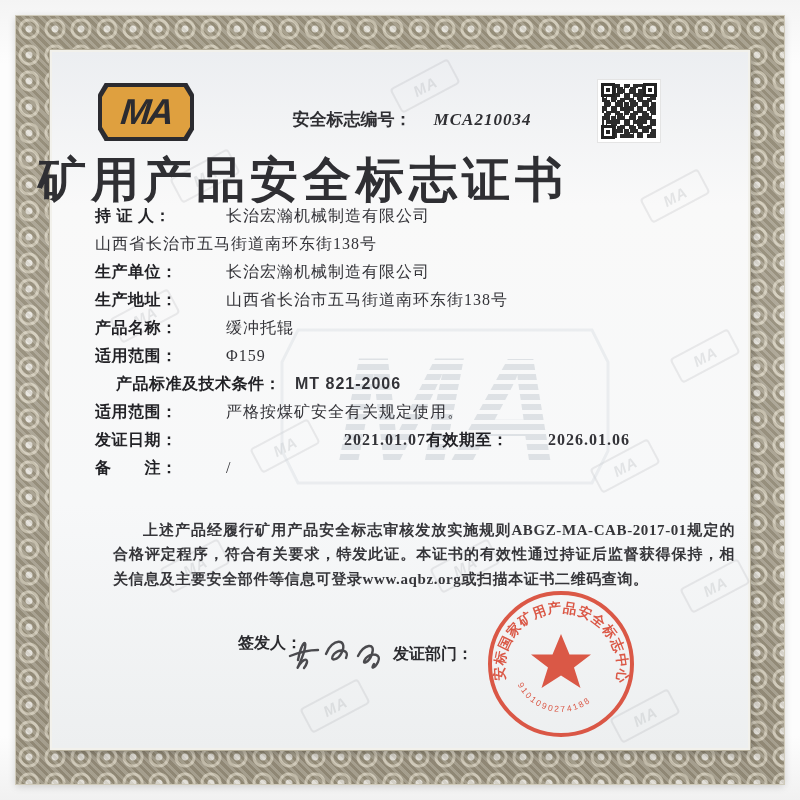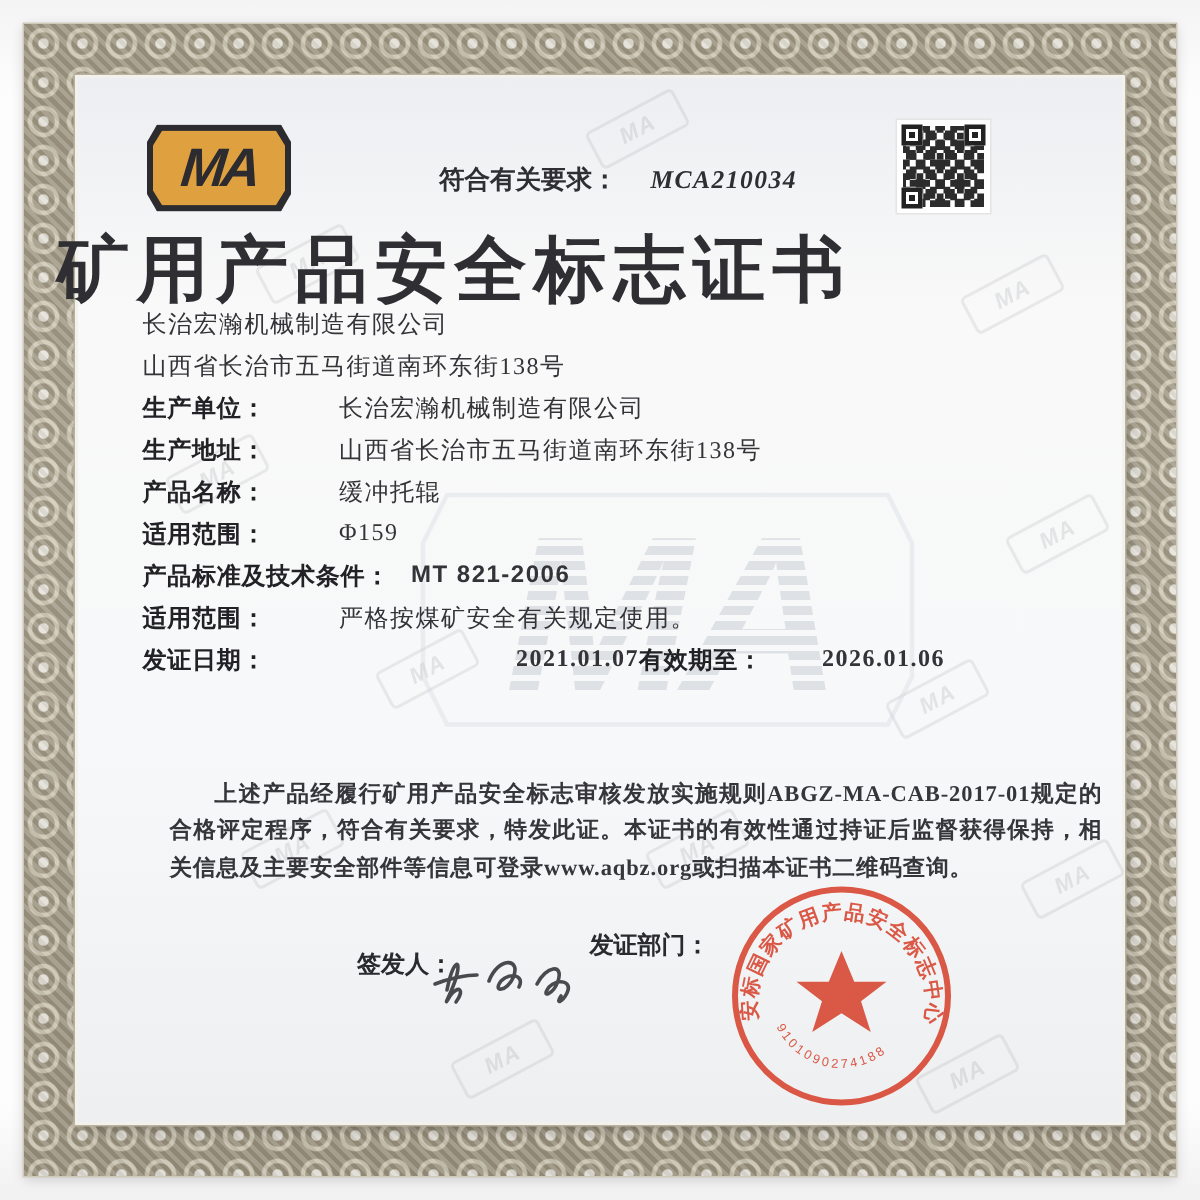--- a/index.html
+++ b/index.html
@@ -52,34 +52,34 @@
   .qr .finder{position:absolute;width:14px;height:14px;border:3px solid #222;background:#fff;box-sizing:border-box;}
   .qr .finder::after{content:"";position:absolute;inset:2px;background:#222;}
   .qr .f-tl{left:3px;top:3px;} .qr .f-tr{right:3px;top:3px;} .qr .f-bl{left:3px;bottom:3px;}
   .title{position:absolute;left:0;right:0;top:96px;text-align:left;transform:translateX(-14px);
     font-size:48px;font-weight:800;letter-spacing:5px;color:#2f2f33;
     font-family:"Liberation Sans",sans-serif;}
   
   .rows{position:absolute;left:43px;top:150px;width:620px;}
   .row{height:28px;display:flex;align-items:center;font-size:16px;}
   .row .lbl{font-weight:bold;color:#222226;min-width:131px;letter-spacing:.5px;}
-  .row.wide .lbl{min-width:0;margin-right:14px;}
+  .row.wide .lbl{min-width:0;margin-right:14px;margin-left:21px;}
   .row .val{font-family:"Liberation Serif",serif;color:#333338;letter-spacing:1px;}
   .row .val2-lbl{font-weight:bold;color:#222226;min-width:96px;margin-left:0;}
   .row .sp{width:200px;display:inline-block;text-align:right;}
   .row .datev{font-family:"Liberation Serif",serif;font-weight:bold;color:#333338;letter-spacing:1px;}
   
   .statement{position:absolute;left:43px;top:466px;width:622px;
     font-family:"Liberation Serif",serif;font-size:15px;line-height:1.62;
     text-align:justify;text-indent:2em;color:#36363a;font-weight:700;letter-spacing:.6px;margin-left:18px;}
   
   .shield{position:absolute;left:56px;top:572px;filter:drop-shadow(1px 2px 2px rgba(0,0,0,.25));}
   .signer{position:absolute;left:186px;top:581px;font-size:16px;font-weight:bold;color:#2a2a2e;}
   .signature{position:absolute;left:230px;top:578px;}
-  .issuer{position:absolute;left:341px;top:568px;font-size:16px;font-weight:bold;color:#2a2a2e;}
+  .issuer{position:absolute;left:341px;top:592px;font-size:16px;font-weight:bold;color:#2a2a2e;}
   .seal{position:absolute;left:433px;top:536px;opacity:.92;}
 </style>
 </head>
 <body>
 
 <div class="frame"></div>
 
 <div class="panel">
 
   <div class="wm-stamp" style="left:120px;top:110px">MA</div>
@@ -107,34 +107,35 @@
     </svg>
   </div>
 
   <div class="ma-logo">
     <div class="inner">
       <span class="letters">MA</span>
     </div>
   </div>
 
   <div class="certno">
-    <span>符合有关要求：</span><span class="val">MCA210034</span>
+    <span>安全标志编号：</span><span class="val">MCA210034</span>
   </div>
 
   <div class="qr">
     <div class="mods"></div>
     <div class="finder f-tl"></div>
     <div class="finder f-tr"></div>
     <div class="finder f-bl"></div>
   </div>
 
   <div class="title">矿用产品安全标志证书</div>
 
   <div class="rows">
     <div class="row">
+      <span class="lbl">持 证 人：</span>
       <span class="val">长治宏瀚机械制造有限公司</span>
     </div>
     <div class="row">
       <span class="val">山西省长治市五马街道南环东街138号</span>
     </div>
     <div class="row">
       <span class="lbl">生产单位：</span>
       <span class="val">长治宏瀚机械制造有限公司</span>
     </div>
     <div class="row">
@@ -155,20 +156,24 @@
     </div>
     <div class="row">
       <span class="lbl">适用范围：</span>
       <span class="val">严格按煤矿安全有关规定使用。</span>
     </div>
     <div class="row">
       <span class="lbl">发证日期：</span>
       <span class="datev sp">2021.01.07</span>
       <span class="lbl val2-lbl">有效期至：</span>
       <span class="datev" style="margin-left:26px">2026.01.06</span>
+    </div>
+    <div class="row">
+      <span class="lbl">备　　注：</span>
+      <span class="val">/</span>
     </div>
   </div>
 
   <div class="statement">上述产品经履行矿用产品安全标志审核发放实施规则ABGZ-MA-CAB-2017-01规定的合格评定程序，符合有关要求，特发此证。本证书的有效性通过持证后监督获得保持，相关信息及主要安全部件等信息可登录www.aqbz.org或扫描本证书二维码查询。</div>
 
 
   <div class="signer">签发人：</div>
 
   <div class="signature">
     <svg width="120" height="56" viewBox="0 0 120 56">

